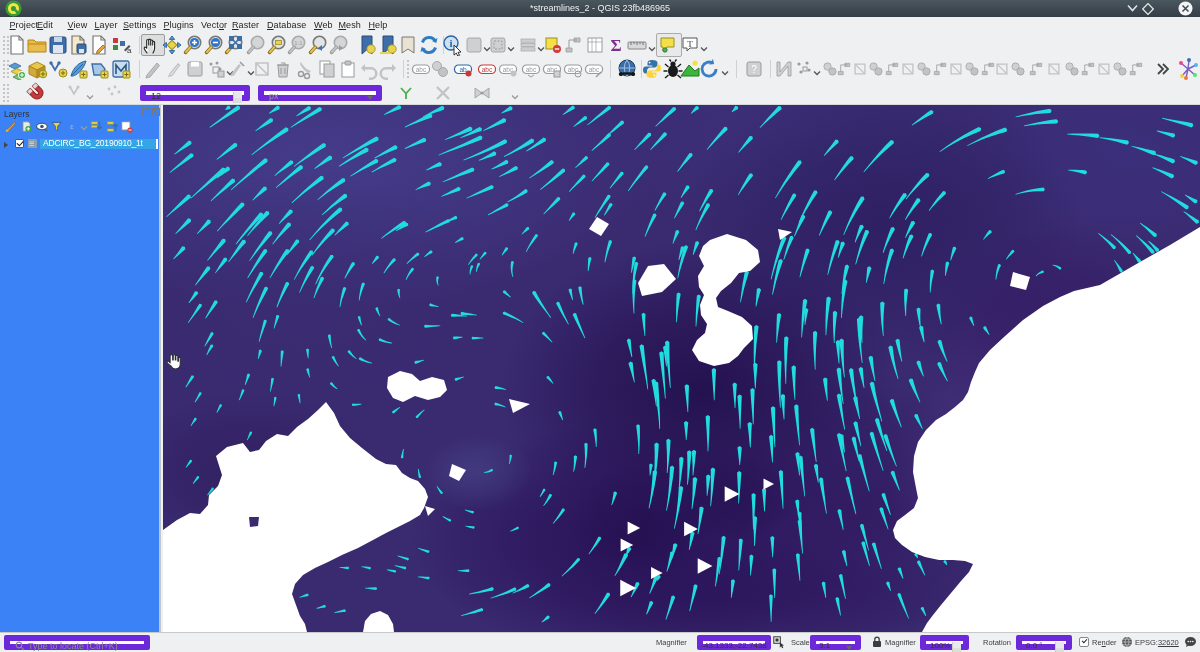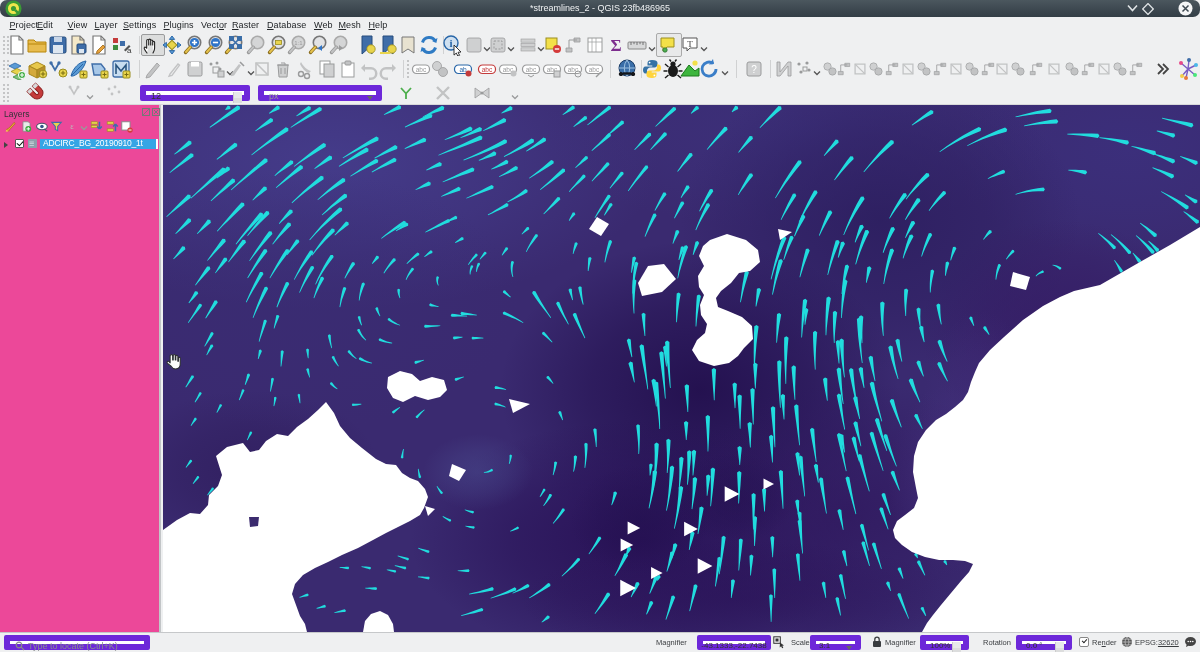--- a/index.html
+++ b/index.html
@@ -1,23 +1,23 @@
 <!DOCTYPE html>
 <html><head><meta charset="utf-8"><style>
 * { margin:0; padding:0; box-sizing:border-box; }
 html,body { width:1200px; height:652px; overflow:hidden; font-family:"Liberation Sans",sans-serif; }
 #app { position:relative; width:1200px; height:652px; background:#eff0f1; }
 #titlebar { position:absolute; left:0; top:0; width:1200px; height:17px;
-  background:linear-gradient(180deg,#4b575e 0%,#3d4850 55%,#333e46 100%);border-radius:7px; }
+  background:linear-gradient(180deg,#4b575e 0%,#3d4850 55%,#333e46 100%); }
 #title { position:absolute; width:100%; text-align:center; top:3px; font-size:9px; color:#f0f2f3; }
 #menubar { position:absolute; left:0; top:17px; width:1200px; height:16px; background:#eff0f1; font-size:9px; color:#232629; letter-spacing:0.1px; }
 #menubar span { position:absolute; top:3px; }
 #menubar u { text-decoration:underline; text-underline-offset:1px; }
 #tbs { position:absolute; left:0; top:33px; width:1200px; height:72px; background:#eff0f1; border-bottom:1px solid #d8d9da; }
-#panel { position:absolute; left:0; top:105px; width:161px; height:527px; background:#ec4899; border-right:2px solid #c2c5c7; }
+#panel { position:absolute; left:0; top:105px; width:161px; height:527px; background:#3b82f6; border-right:2px solid #c2c5c7; }
 #ptitle { position:absolute; left:4px; top:4px; font-size:8.5px; color:#303436; }
 #litem { position:absolute; left:0; top:34px; width:161px; height:24px; }
 #litem .hl { position:absolute; left:40px; top:0; width:118px; height:10px; background:#35a5e5; }
 #litem .txt { position:absolute; left:43px; top:-1px; font-size:8.5px; color:#fff; white-space:nowrap; letter-spacing:-0.2px; }
 #litem .car { position:absolute; left:156px; top:0; width:1.5px; height:10px; background:#fff; }
 #litem .arr { position:absolute; left:4px; top:2.5px; width:0; height:0; border-left:4.5px solid #444; border-top:3px solid transparent; border-bottom:3px solid transparent; }
 #litem .cb { position:absolute; left:15px; top:0; width:9px; height:9px; background:#fff; border:1px solid #555; border-radius:1px; }
 #litem .cb:after { content:""; position:absolute; left:1.2px; top:1px; width:4.5px; height:2.8px; border-left:1.7px solid #111; border-bottom:1.7px solid #111; transform:rotate(-48deg); }
 #litem .mesh { position:absolute; left:28px; top:0; width:9px; height:9px; background:#8fa0ac; border-radius:1px; }
 #litem .mesh:before { content:"\2630"; color:#e8f0f5; font-size:6px; position:absolute; left:1px; top:1px; }

